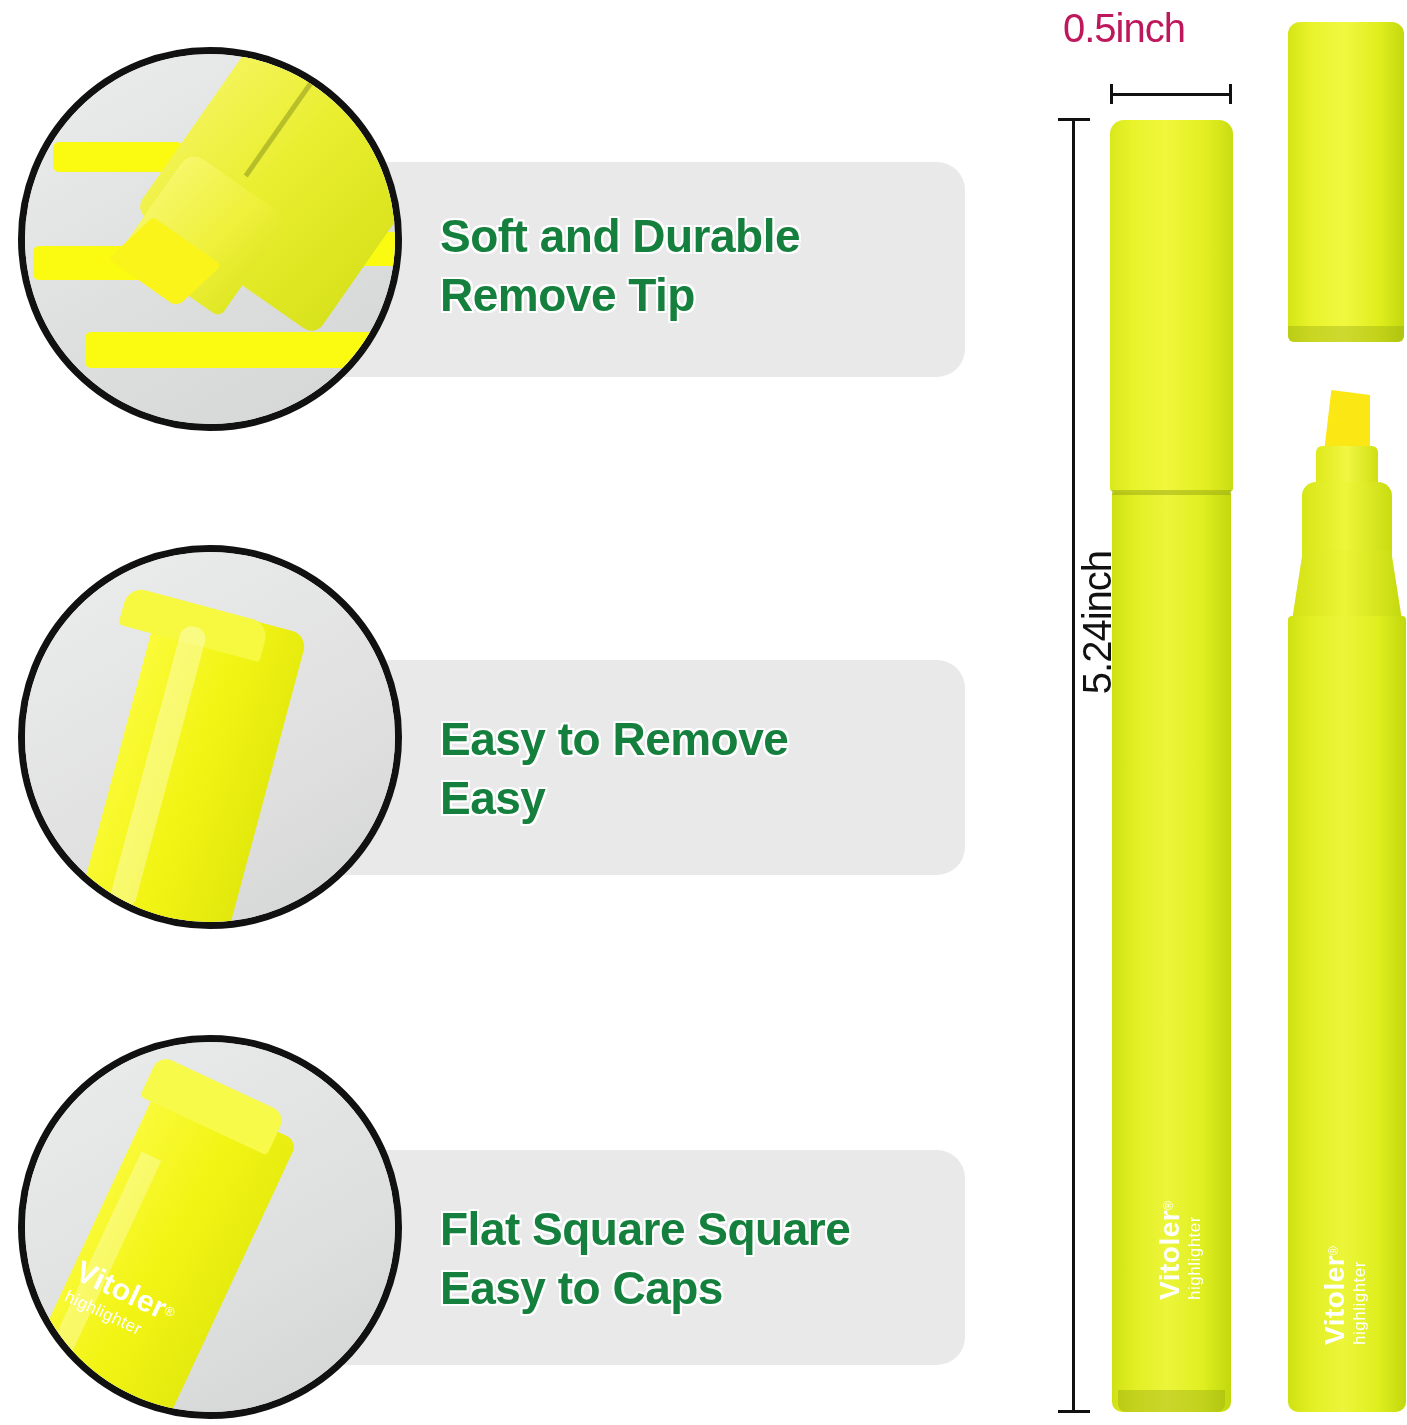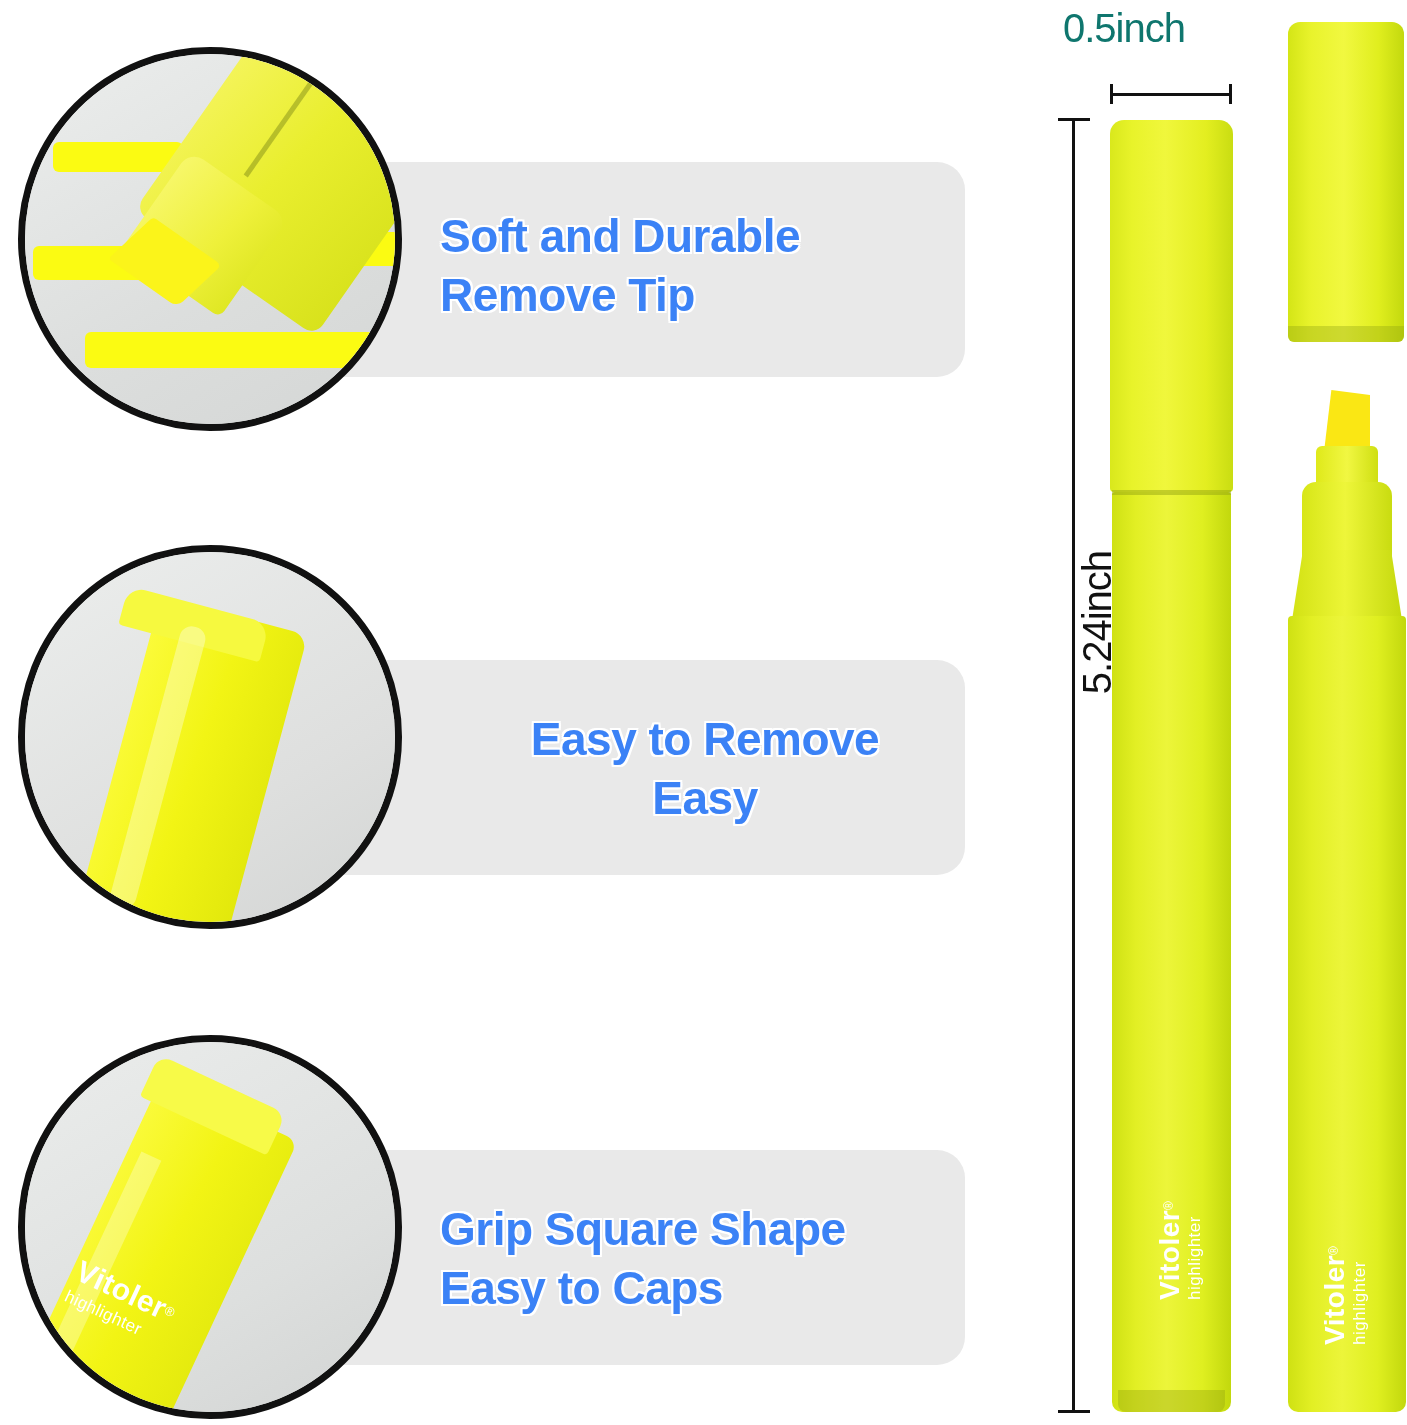--- a/index.html
+++ b/index.html
@@ -42,27 +42,27 @@
   .feature-3 .callout-bar { top: 140px; height: 215px; }
 
   .callout-text {
     position: absolute;
     left: 440px;
     top: 185px;
     width: 530px;
     font-size: 46px;
     font-weight: bold;
     line-height: 1.28;
-    color: #3b82f6;
+    color: #15803d;
     letter-spacing: -0.5px;
     text-shadow:
        2px 0 0 #fff, -2px 0 0 #fff, 0 2px 0 #fff, 0 -2px 0 #fff,
        2px 2px 0 #fff, -2px 2px 0 #fff, 2px -2px 0 #fff, -2px -2px 0 #fff;
   }
-  .feature-2 .callout-text { top: 190px; text-align: center; }
+  .feature-2 .callout-text { top: 190px; }
   .feature-3 .callout-text { top: 190px; }
 
   .circle {
     position: absolute;
     left: 18px;
     top: 25px;
     width: 370px;
     height: 370px;
     border-radius: 50%;
     border: 7px solid #111111;
@@ -189,21 +189,21 @@
     margin-top: 2px;
     letter-spacing: 0.4px;
   }
 
   
   .dim-width-label {
     position: absolute;
     left: 1063px;
     top: 6px;
     font-size: 40px;
-    color: #0f766e;
+    color: #be185d;
     font-weight: normal;
     letter-spacing: -1px;
   }
   .dim-width-bar {
     position: absolute;
     left: 1110px;
     top: 84px;
     width: 122px;
     height: 18px;
   }
@@ -401,21 +401,21 @@
       <div class="c3-bg"></div>
       <div class="c3-body"></div>
       <div class="c3-top"></div>
       <div class="c3-edge"></div>
       <div class="c3-logo">
         <span class="brand">Vitoler</span><span class="reg">®</span>
         <span class="sub">highlighter</span>
       </div>
     </div>
     <div class="callout-text">
-      <span>Grip Square Shape</span><br>
+      <span>Flat Square Square</span><br>
       <span>Easy to Caps</span>
     </div>
   </div>
 
   <div class="dim-width-label">0.5inch</div>
   <div class="dim-width-bar">
     <div class="tick-l"></div>
     <div class="line"></div>
     <div class="tick-r"></div>
   </div>

